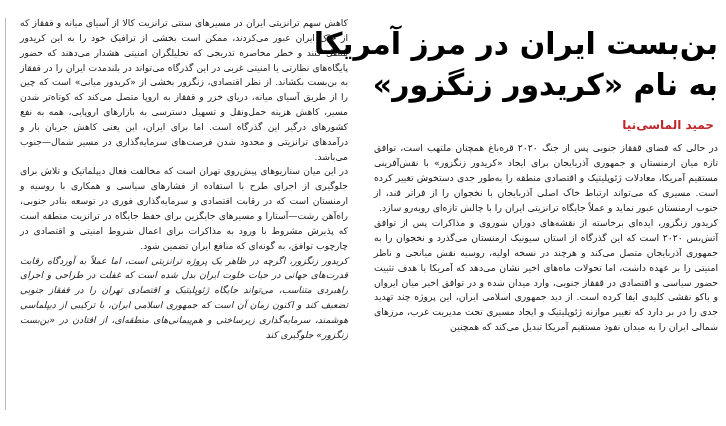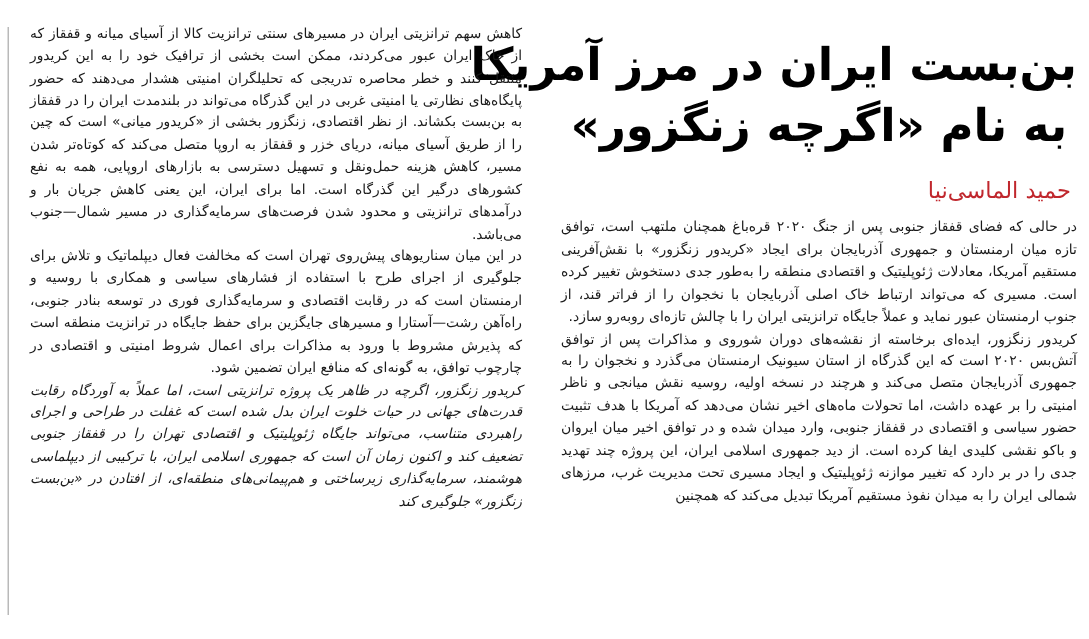--- a/index.html
+++ b/index.html
@@ -62,22 +62,22 @@
     letter-spacing: -0.3px;
     white-space: nowrap;
   }
   .headline .line2 {
     display: block;
     margin-top: 2px;
   }
 
   .byline {
     margin: 14px 4px 9px 0;
-    font-size: 15px;
-    font-weight: normal;
+    font-size: 12px;
+    font-weight: bold;
     line-height: 1.2;
   }
 
   .lede p, .body p {
     margin: 0;
     text-align: justify;
     text-align-last: right;
     font-size: 9.3px;
     line-height: 14.9px;
     color: #1a1a1a;
@@ -97,21 +97,21 @@
 </style>
 </head>
 <body>
 
 <div class="page">
 
   <div class="col-right">
 
     <h1 class="headline">
       <span>بن‌بست ایران در مرز آمریکا</span>
-      <span class="line2">به نام «اگرچه زنگزور»</span>
+      <span class="line2">به نام «کریدور زنگزور»</span>
     </h1>
 
     <div class="byline">
       <span style="color: rgb(192, 39, 45);">حمید الماسی‌نیا</span>
     </div>
 
     <div class="lede">
       <p>در حالی که فضای قفقاز جنوبی پس از جنگ ۲۰۲۰ قره‌باغ همچنان ملتهب است، توافق تازه میان ارمنستان و جمهوری آذربایجان برای ایجاد «کریدور زنگزور» با نقش‌آفرینی مستقیم آمریکا، معادلات ژئوپلیتیک و اقتصادی منطقه را به‌طور جدی دستخوش تغییر کرده است. مسیری که می‌تواند ارتباط خاک اصلی آذربایجان با نخجوان را از فراتر قند، از جنوب ارمنستان عبور نماید و عملاً جایگاه ترانزیتی ایران را با چالش تازه‌ای روبه‌رو سازد.</p>
       <p>کریدور زنگزور، ایده‌ای برخاسته از نقشه‌های دوران شوروی و مذاکرات پس از توافق آتش‌بس ۲۰۲۰ است که این گذرگاه از استان سیونیک ارمنستان می‌گذرد و نخجوان را به جمهوری آذربایجان متصل می‌کند و هرچند در نسخه اولیه، روسیه نقش میانجی و ناظر امنیتی را بر عهده داشت، اما تحولات ماه‌های اخیر نشان می‌دهد که آمریکا با هدف تثبیت حضور سیاسی و اقتصادی در قفقاز جنوبی، وارد میدان شده و در توافق اخیر میان ایروان و باکو نقشی کلیدی ایفا کرده است. از دید جمهوری اسلامی ایران، این پروژه چند تهدید جدی را در بر دارد که تغییر موازنه ژئوپلیتیک و ایجاد مسیری تحت مدیریت غرب، مرزهای شمالی ایران را به میدان نفوذ مستقیم آمریکا تبدیل می‌کند که همچنین</p>
     </div>

